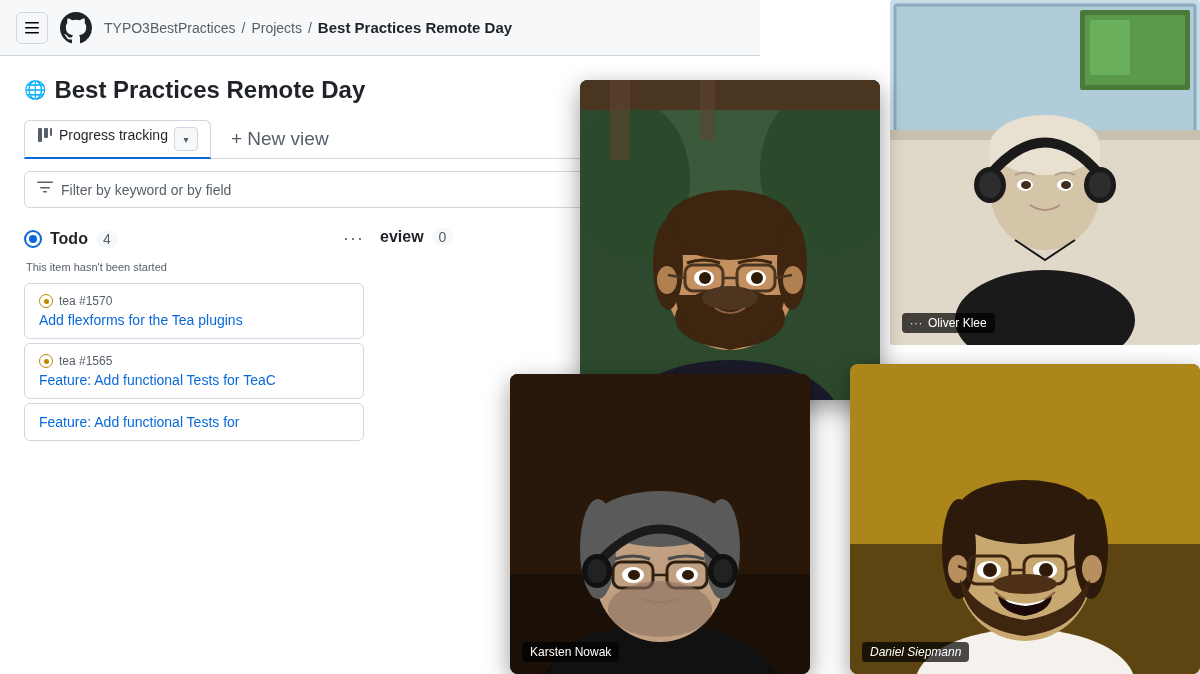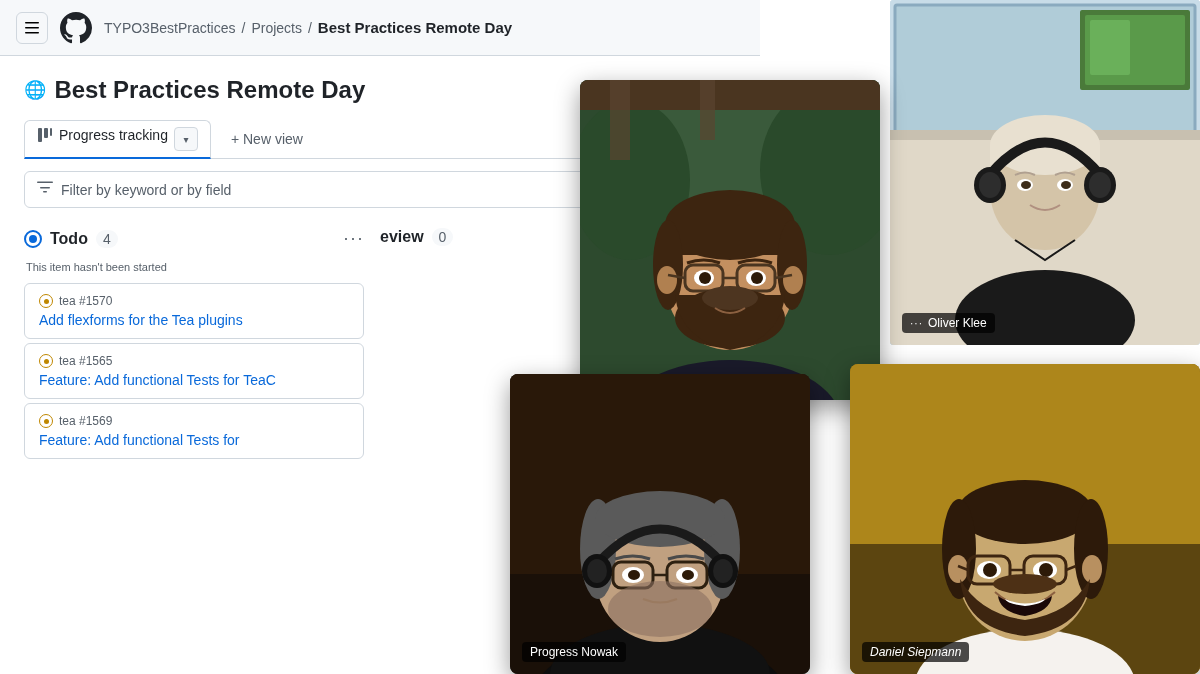--- a/index.html
+++ b/index.html
@@ -125,21 +125,21 @@
       background: #f6f8fa;
     }
     .new-view-btn {
       display: flex;
       align-items: center;
       gap: 4px;
       padding: 6px 12px;
       border: none;
       background: transparent;
       cursor: pointer;
-      font-size: 14px;
+      font-size: 19px;
       color: #57606a;
     }
 
     
     .filter-bar {
       display: flex;
       align-items: center;
       border: 1px solid #d0d7de;
       border-radius: 6px;
       padding: 8px 12px;
@@ -468,26 +468,20 @@
           <div class="card-issue-ref">
             <span class="card-issue-dot">
               <span class="card-issue-dot-inner"></span>
             </span>
             <span>tea #1565</span>
           </div>
           <div class="card-title">Feature: Add functional Tests for TeaC</div>
         </div>
 
         <div class="kanban-card">
-          <div class="card-issue-ref">
-            <span class="card-issue-dot">
-              <span class="card-issue-dot-inner"></span>
-            </span>
-            <span>tea #1569</span>
-          </div>
           <div class="card-title">Feature: Add functional Tests for</div>
         </div>
       </div>
 
       <div class="kanban-column-review">
         <div class="review-header">
           <span class="review-title">eview</span>
           <span class="review-count">0</span>
         </div>
       </div>
@@ -652,21 +646,21 @@
 
       <path d="M133 225 Q150 232 167 225" stroke="#9a7a60" stroke-width="2" fill="none"></path>
 
       <path d="M87 190 Q150 120 213 190" stroke="#1a1a1a" stroke-width="9" fill="none"></path>
       <ellipse cx="87" cy="197" rx="15" ry="17" fill="#111111"></ellipse>
       <ellipse cx="213" cy="197" rx="15" ry="17" fill="#111111"></ellipse>
       <ellipse cx="87" cy="197" rx="10" ry="12" fill="#222222"></ellipse>
       <ellipse cx="213" cy="197" rx="10" ry="12" fill="#222222"></ellipse>
     </svg>
     <div class="karsten-label">
-      <span>Progress Nowak</span>
+      <span>Karsten Nowak</span>
     </div>
   </div>
 
   <div class="video-bottom-right">
     <svg width="350" height="310" viewBox="0 0 350 310" xmlns="http://www.w3.org/2000/svg">
 
       <rect width="350" height="310" fill="#8b6914"></rect>
       <rect width="350" height="200" fill="#c49a20" opacity="0.6"></rect>
 
       <rect x="0" y="180" width="350" height="130" fill="#5c4510"></rect>

